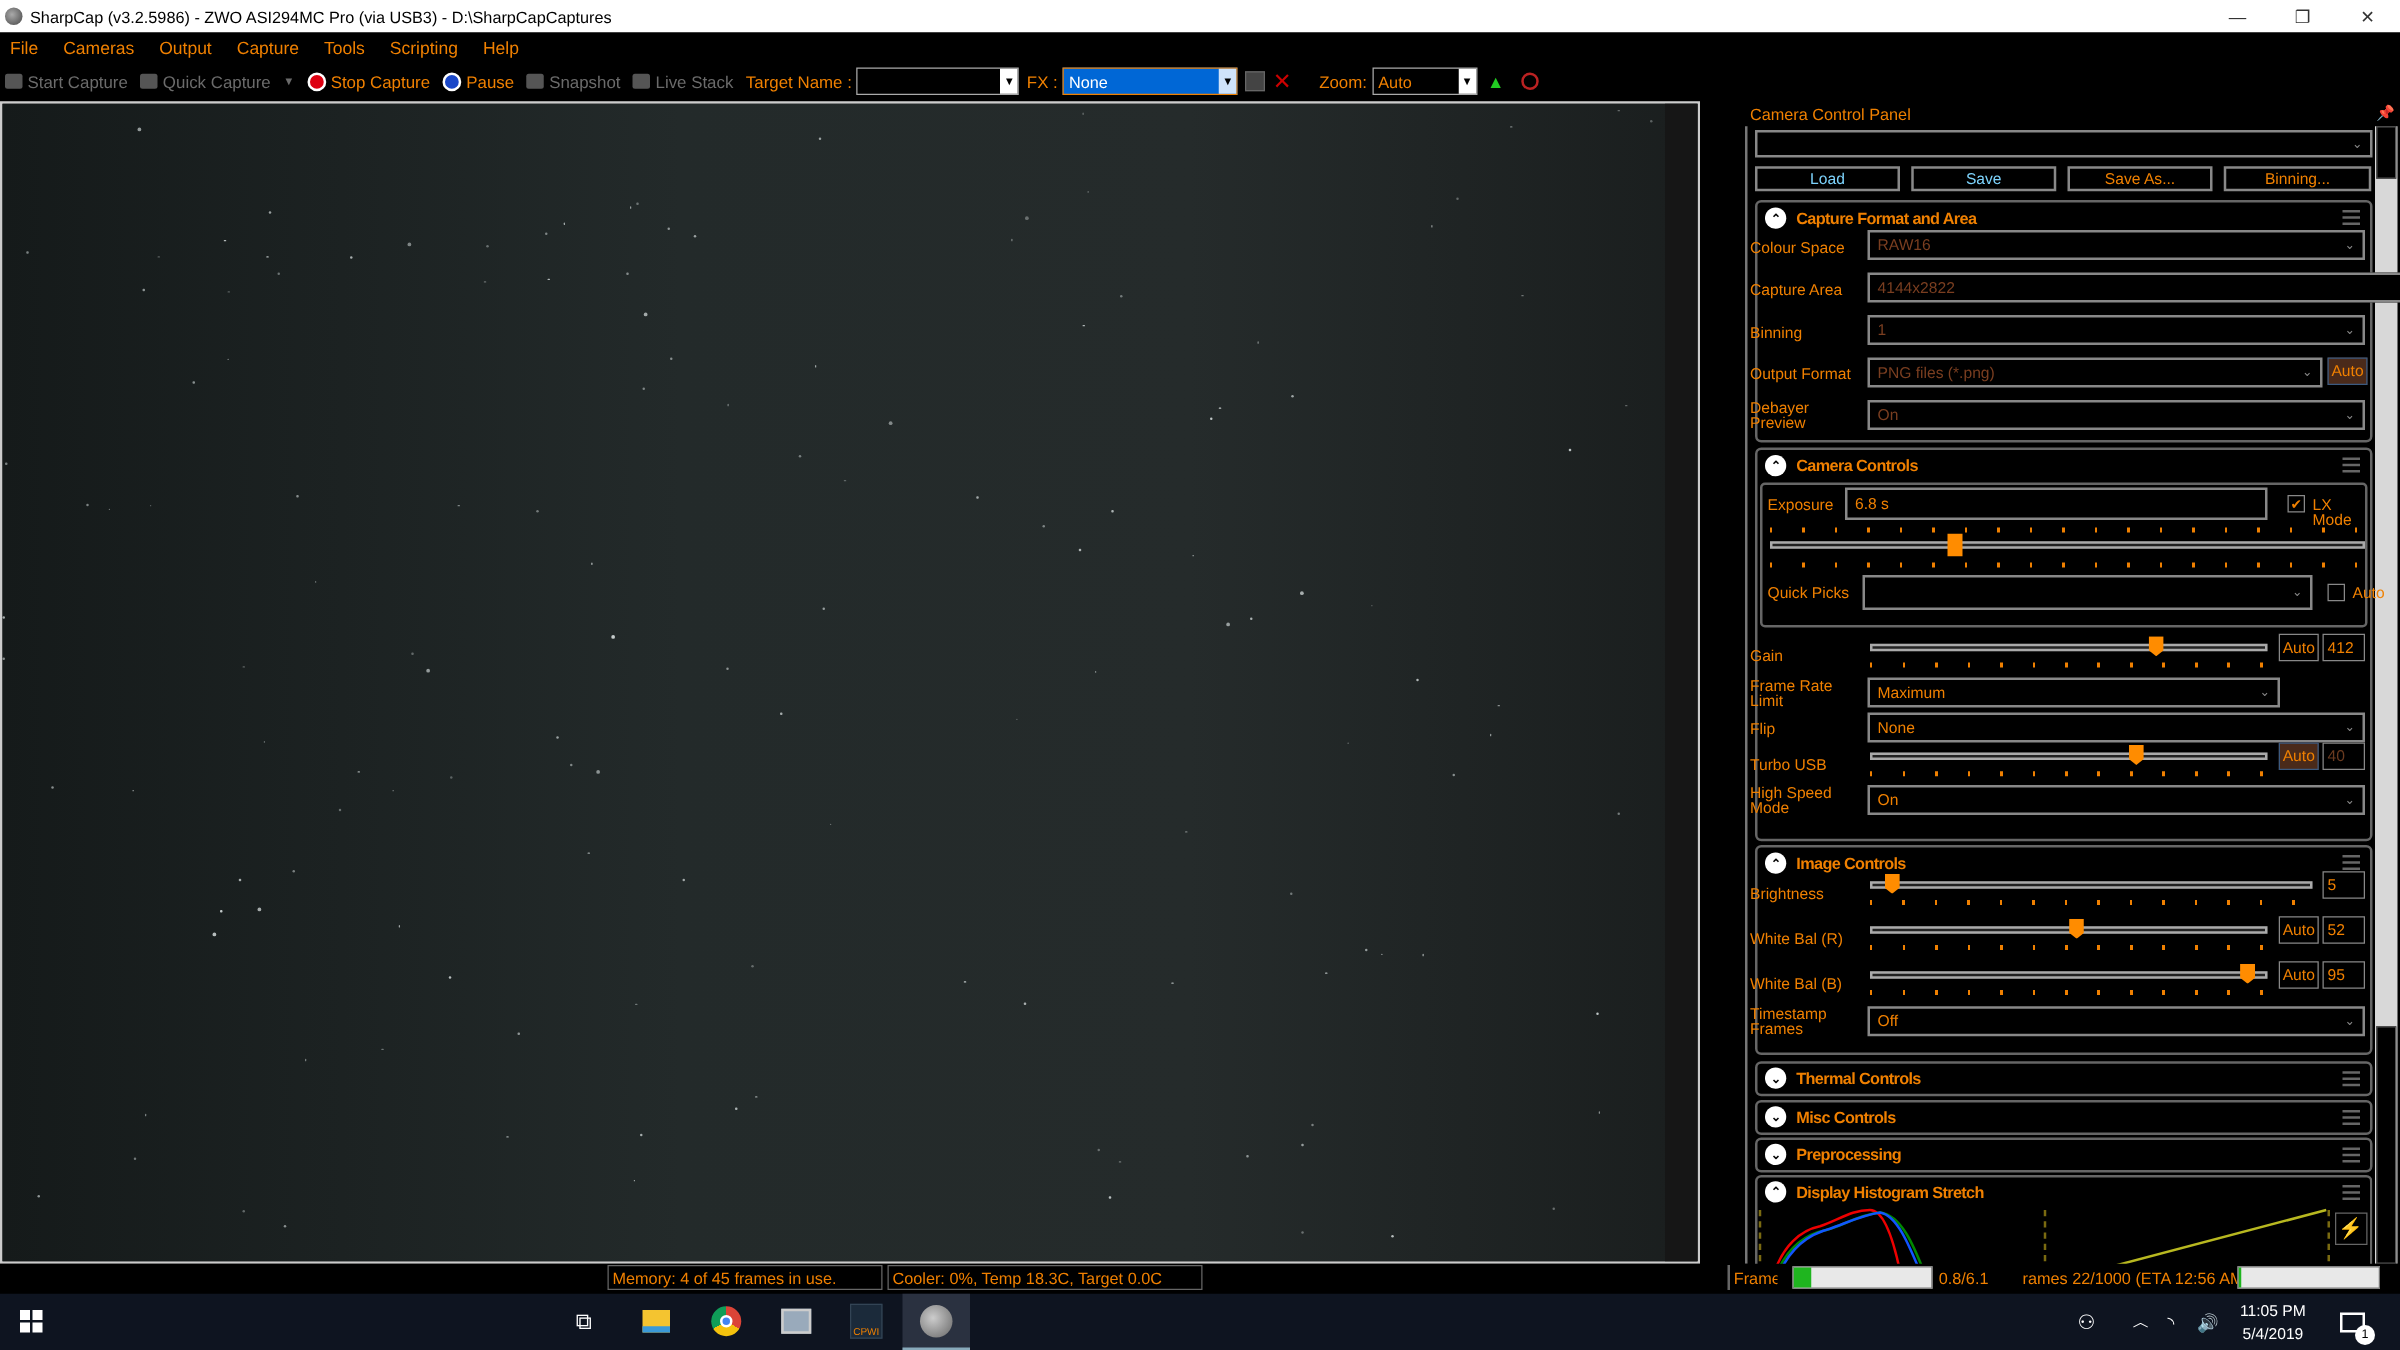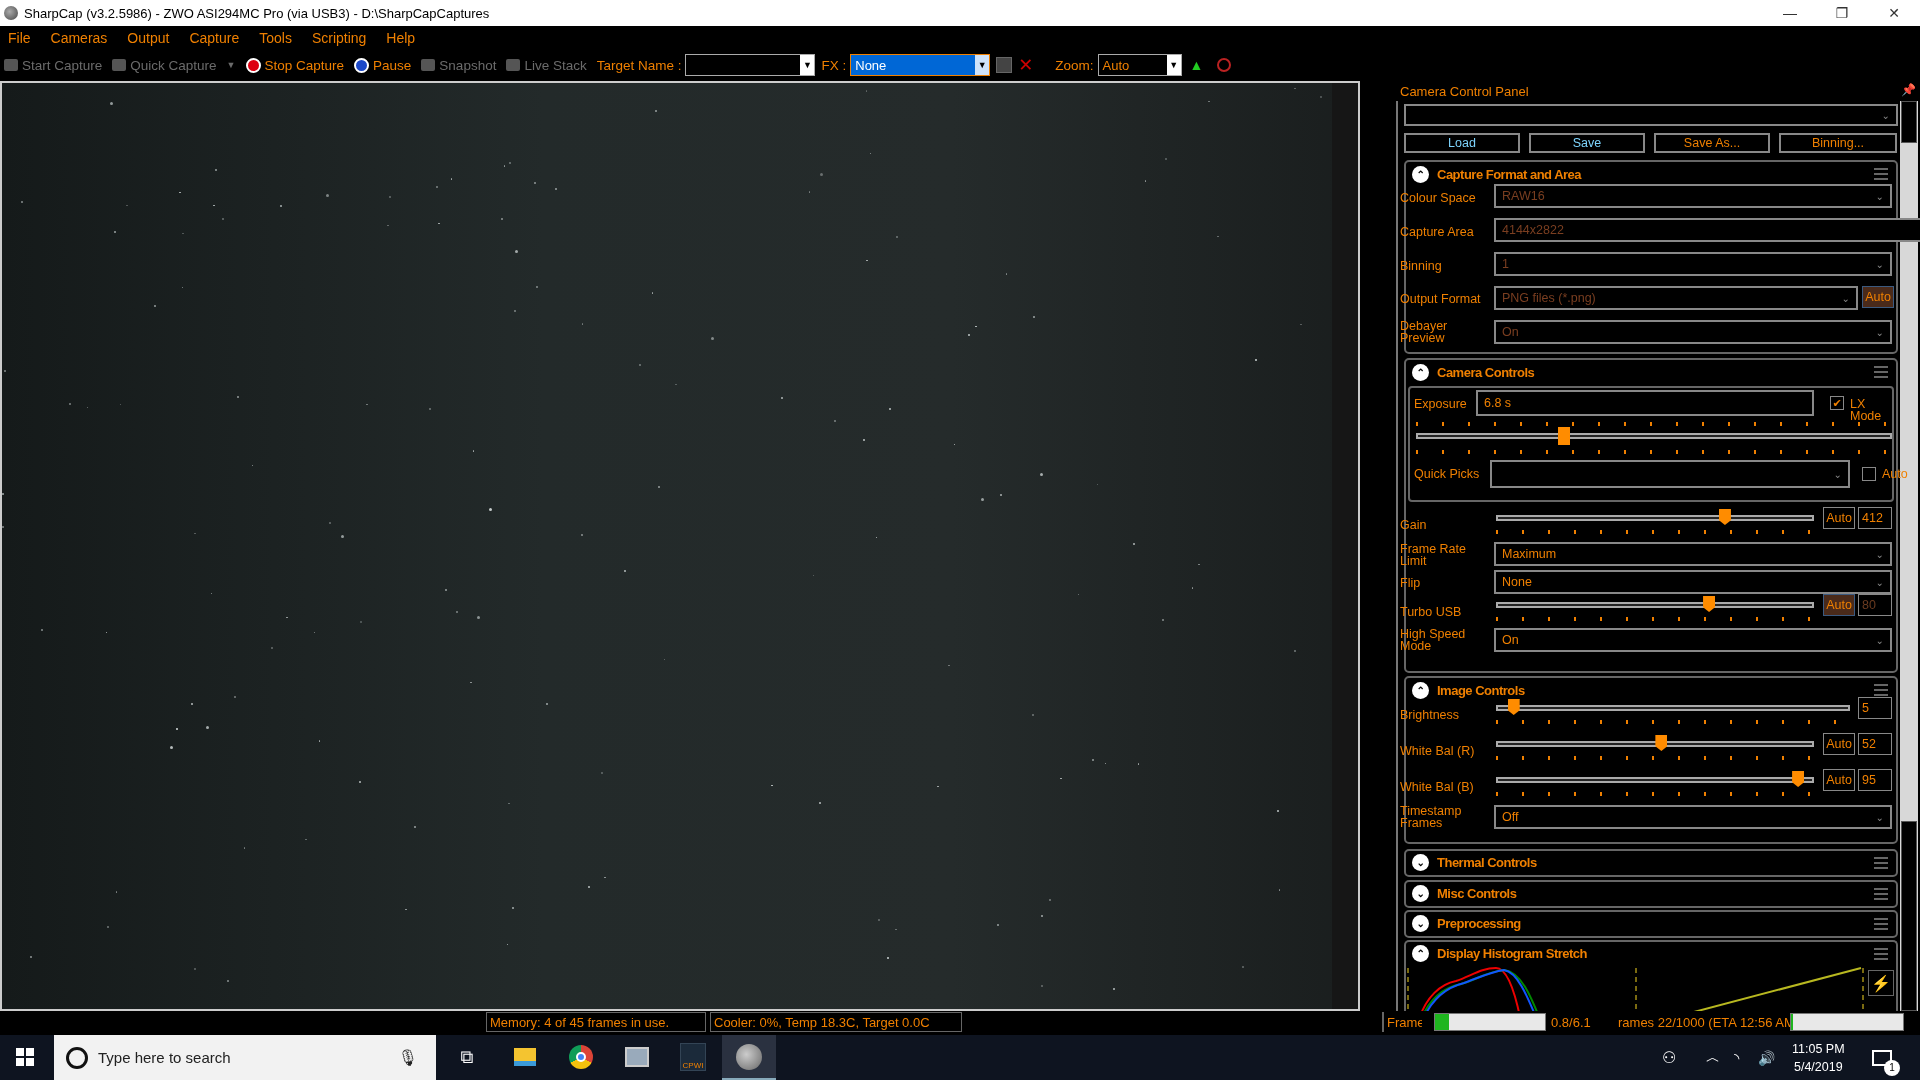--- a/index.html
+++ b/index.html
@@ -360,35 +360,35 @@
         <div class="chk" style="left:452px;top:79px"></div>
         <div class="lbl" style="left:472px;top:80px">Auto</div>
       </div>
       <div class="lbl" style="left:-6px;top:159px">Gain</div>
       <div class="slider" style="left:90px;top:155px;width:318px"></div>
       <div class="thumb" id="gain-thumb" style="top: 149px; left: 312.96px;"></div>
       <div class="ticks" style="left:90px;top:170px;width:318px"></div>
       <div class="smbtn" style="left:417px;top:147px;width:32px">Auto</div>
       <div class="smbtn" style="left:452px;top:147px;width:34px;justify-content:flex-start;padding-left:3px">412</div>
       <div class="lbl" style="left:-6px;top:183px"><span>Frame Rate</span><br><span>Limit</span></div>
-      <div class="box" style="left:88px;top:182px;width:398px;height:24px">
+      <div class="box" style="left:88px;top:182px;width:330px;height:24px">
           <span>Maximum</span>
           <span class="chev">⌄</span>
         </div>
       <div class="lbl" style="left:-6px;top:217px">Flip</div>
       <div class="box" style="left:88px;top:210px;width:398px;height:24px">
           <span>None</span>
           <span class="chev">⌄</span>
         </div>
       <div class="lbl" style="left:-6px;top:246px">Turbo USB</div>
       <div class="slider" style="left:90px;top:242px;width:318px"></div>
       <div class="thumb" id="turbo-thumb" style="top: 236px; left: 297.06px;"></div>
       <div class="ticks" style="left:90px;top:257px;width:318px"></div>
       <div class="smbtn act" style="left:417px;top:234px;width:32px">Auto</div>
-      <div class="smbtn gray" style="left:452px;top:234px;width:34px;justify-content:flex-start;padding-left:3px">80</div>
+      <div class="smbtn gray" style="left:452px;top:234px;width:34px;justify-content:flex-start;padding-left:3px">40</div>
       <div class="lbl" style="left:-6px;top:268px"><span>High Speed</span><br><span>Mode</span></div>
       <div class="box" style="left:88px;top:268px;width:398px;height:24px">
           <span>On</span>
           <span class="chev">⌄</span>
         </div>
     </div>
 
     <div class="sec" style="top:575px;height:168px">
       <div class="sech">
           <span class="circ">⌃</span>
@@ -495,25 +495,20 @@
     </div>
 </div>
 
 <div class="taskbar">
   <div style="position:absolute;left:16px;top:13px;width:18px;height:18px;display:grid;grid-template-columns:8px 8px;gap:2px">
       <i style="background:#fff"></i>
       <i style="background:#fff"></i>
       <i style="background:#fff"></i>
       <i style="background:#fff"></i>
     </div>
-  <div class="search">
-    <span class="cort"></span>
-    <span>Type here to search</span>
-    <span style="position:absolute;right:18px;font-size:16px">🎙</span>
-  </div>
   <div class="tbico" style="left:452px;color:#fff;font-size:18px">⧉</div>
   <div class="tbico" style="left:510px">
       <span style="width:22px;height:18px;background:#f4c430;border-bottom:5px solid #3a9ad9"></span>
     </div>
   <div class="tbico" style="left:566px">
       <span style="width:24px;height:24px;border-radius:50%;background:conic-gradient(#db4437 0 120deg,#f4c20d 0 240deg,#0f9d58 0);position:relative">
         <i style="position:absolute;left:7px;top:7px;width:10px;height:10px;border-radius:50%;background:#4285f4;border:2px solid #fff"></i>
       </span>
     </div>
   <div class="tbico" style="left:622px">

